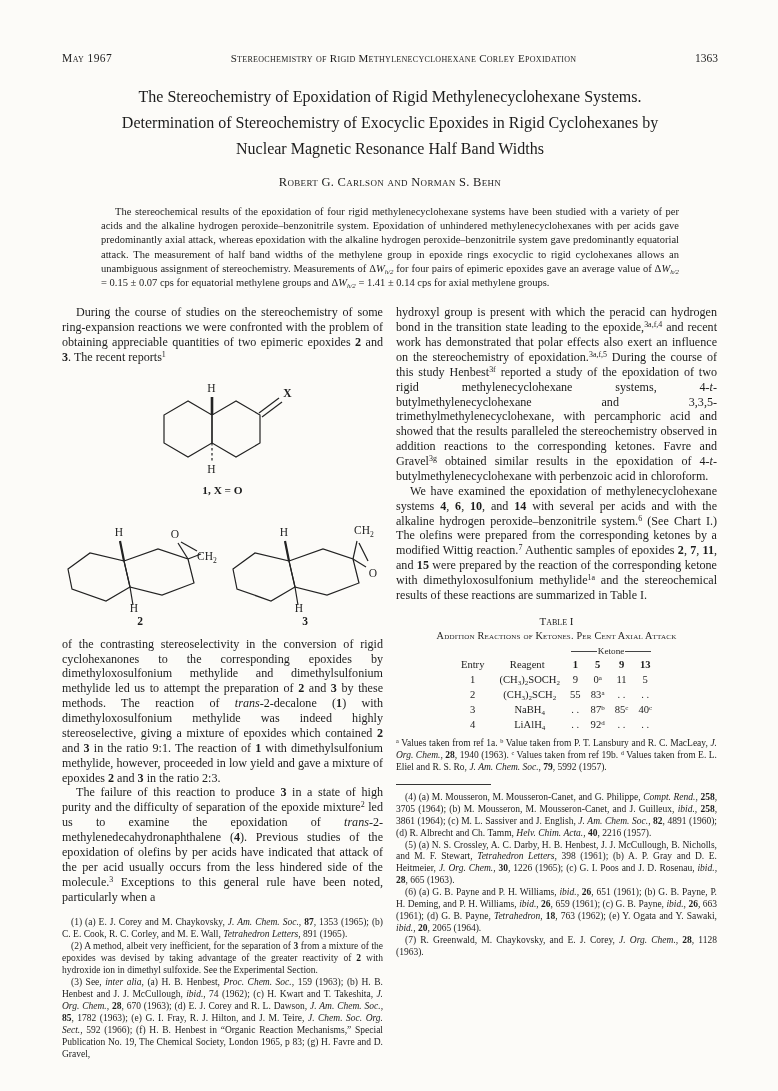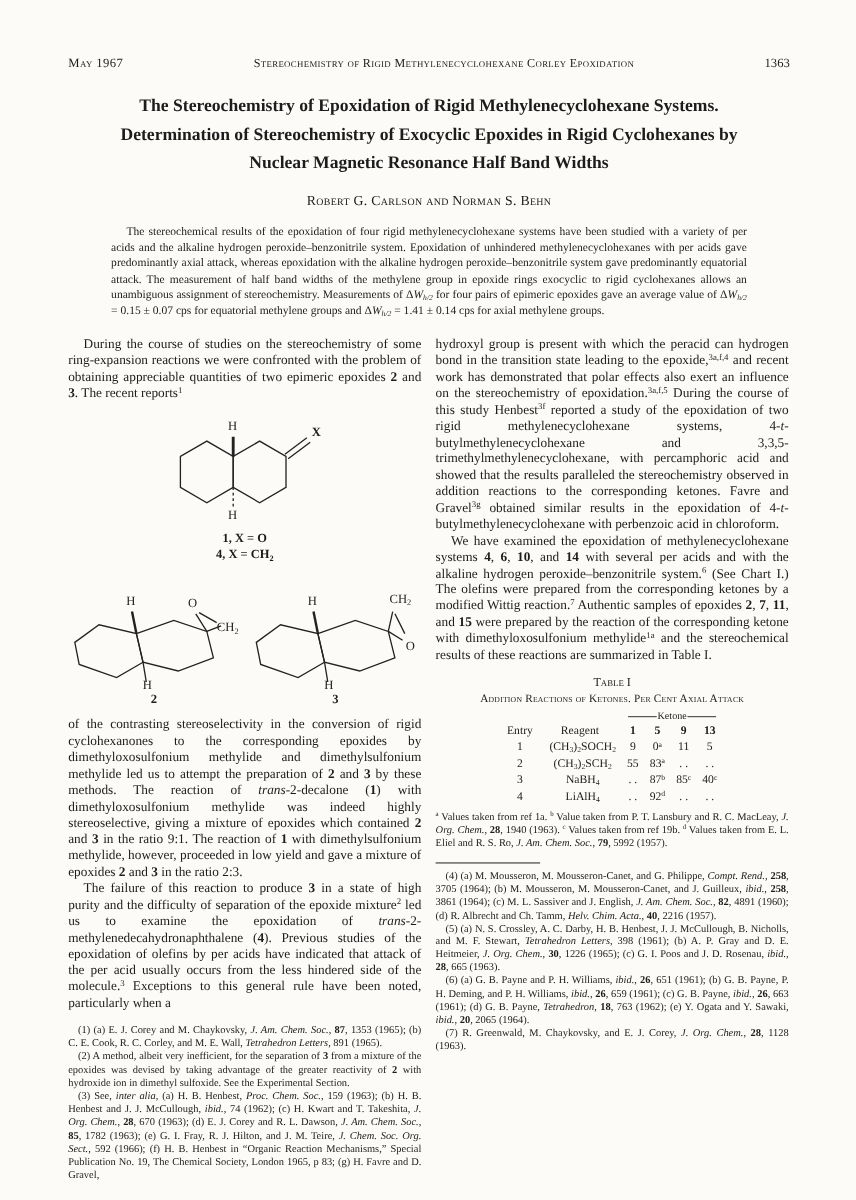--- a/index.html
+++ b/index.html
@@ -13,21 +13,21 @@
   .i{font-style:italic}
   sup,sub{font-size:66%;line-height:0;}
   sup{vertical-align:baseline;position:relative;top:-0.5em;}
   sub{vertical-align:baseline;position:relative;top:0.3em;}
 
   .running-head{display:flex;justify-content:space-between;align-items:baseline;font-size:11.5px;}
   .running-head .issue{font-variant:small-caps;letter-spacing:.4px;}
   .running-head .rtitle{font-variant:small-caps;letter-spacing:.3px;font-size:11px;}
   .running-head .pageno{font-size:11.5px;}
 
-  .title{margin-top:20px;text-align:center;font-weight:bold;font-size:16px;line-height:1.62;}
+  .title{margin-top:20px;text-align:center;font-weight:normal;font-size:16px;line-height:1.62;}
   .authors{margin-top:13px;text-align:center;font-variant:small-caps;font-size:12.5px;letter-spacing:.3px;}
   .affil{margin-top:7px;text-align:center;font-style:italic;font-size:11px;}
   .received{margin-top:6px;text-align:center;font-style:italic;font-size:10.8px;}
 
   .abstract{width:578px;margin:15px auto 0;font-size:10.5px;line-height:1.36;text-align:justify;}
 
   .columns{margin-top:15px;display:flex;gap:13px;}
   .col{width:321px;font-size:12.1px;line-height:1.23;text-align:justify;}
   .col p{margin:0;text-indent:14px;}
 
@@ -90,21 +90,20 @@
             <line x1="116" y1="42" x2="136" y2="27"></line>
             <line x1="119" y1="46" x2="139" y2="31"></line>
           </g>
         </svg>
         <span class="figlabel" style="left:69px;top:17px;">H</span>
         <span class="figlabel" style="left:69px;top:98px;">H</span>
         <span class="figlabel b" style="left:145px;top:22px;">X</span>
       </div>
       <div class="figcap">
         <div><span class="b">1, X = O</span></div>
-        <div><span class="b">4, X = CH</span><sub class="b">2</sub></div>
       </div>
 
       <div class="figrow">
         <div class="figcell">
           <div class="fig" style="width:156px;height:100px;">
             <svg width="156" height="100" viewBox="0 0 156 100">
               <g fill="none" stroke="#222" stroke-width="1.2">
                 <polygon points="6,56 28,40 62,48 68,74 44,88 10,76"></polygon>
                 <polygon points="62,48 96,36 126,46 132,70 100,82 68,74"></polygon>
                 <line x1="62" y1="48" x2="58" y2="28" stroke-width="2.2"></line>

